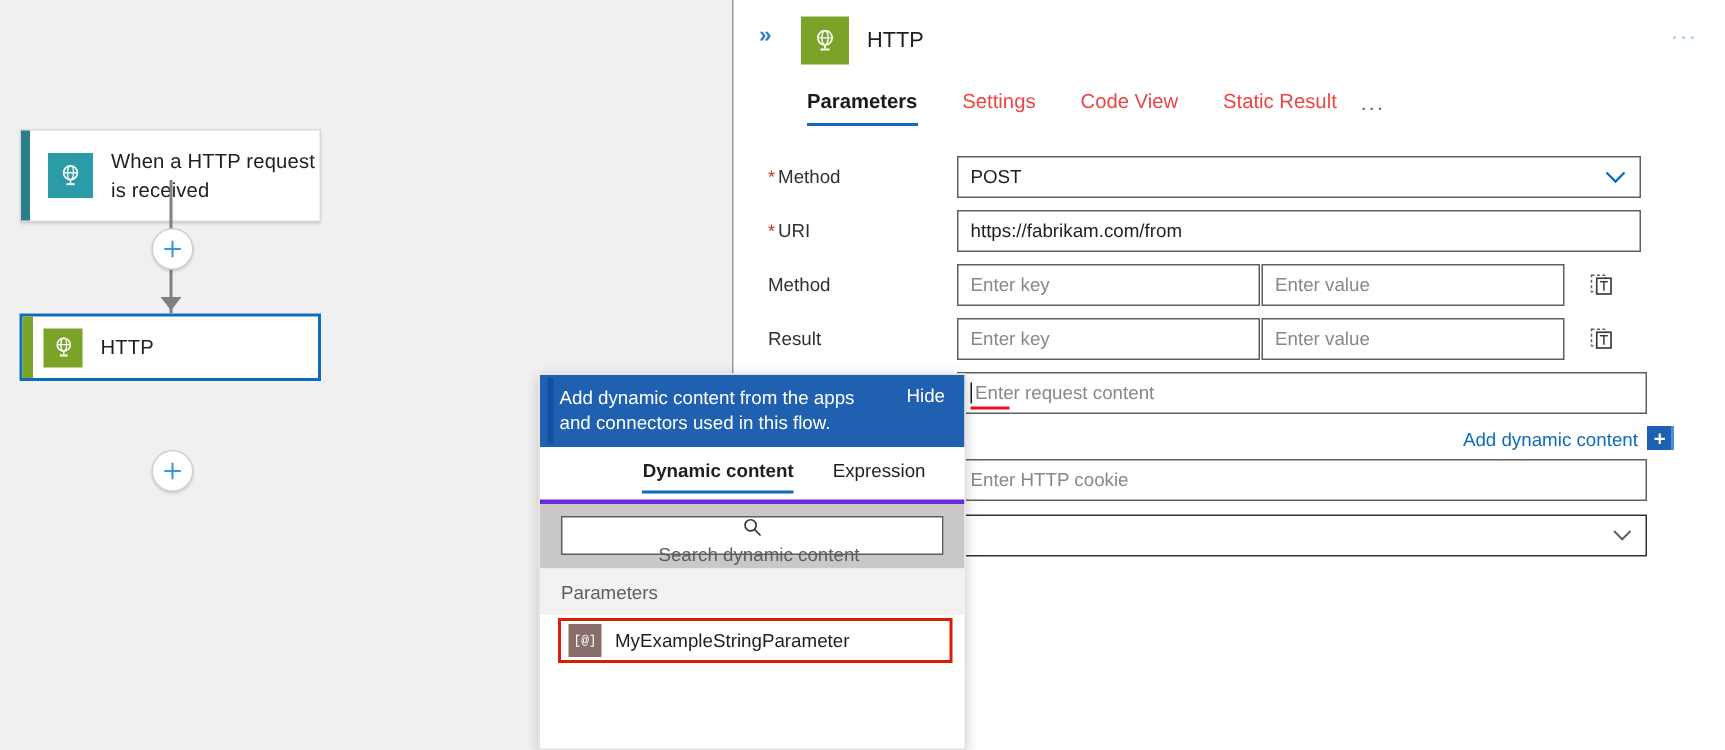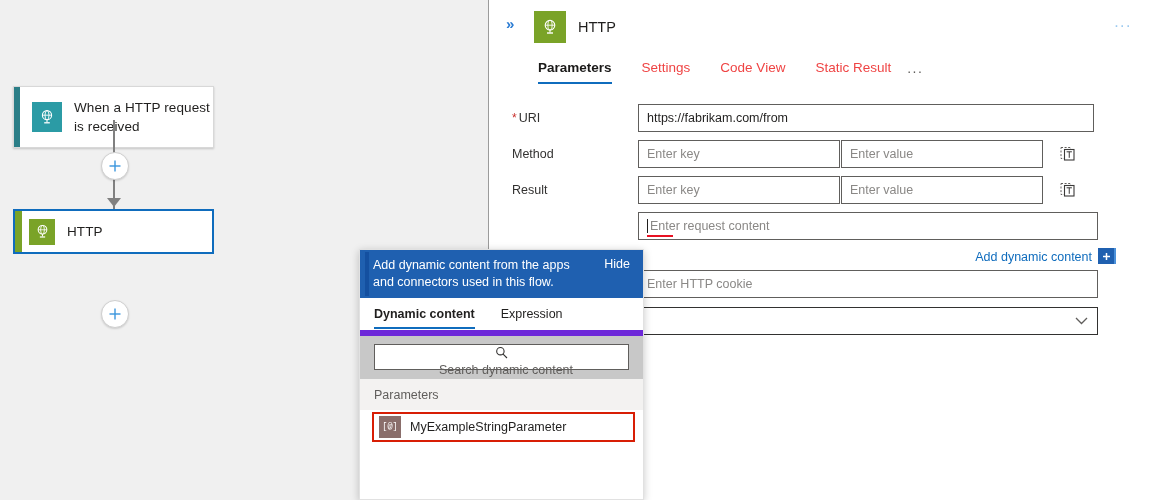--- a/index.html
+++ b/index.html
@@ -189,21 +189,22 @@
   .flyout-head-text{
     font-size:12.5px;color:#ffffff;line-height:17px;width:200px;
   }
   .flyout-hide{
     position:absolute;right:13px;top:7px;
     font-size:12.5px;color:#ffffff;
   }
   .flyout-tabs{
     height:38px;display:flex;align-items:flex-start;
     padding-left:14px;box-sizing:border-box;background:#fff;
-    border-bottom:6px solid #6d28d9;
+    border-bottom:3px solid #6d28d9;
+    justify-content:flex-end;
   }
   .ftab{
     position:relative;font-size:12.5px;color:#201f1e;
     padding:9px 0 8px 0;margin-right:26px;white-space:nowrap;
   }
   .ftab.active{font-weight:600;}
   .ftab.active::after{
     content:"";position:absolute;left:0;right:0;bottom:0;height:2px;background:#0f6cbd;
   }
   .search-wrap{
@@ -308,20 +309,33 @@
     <div class="tabs">
       <div class="tab active">Parameters</div>
       <div class="tab">Settings</div>
       <div class="tab">Code View</div>
       <div class="tab">Static Result</div>
       <div class="tab tab-more">...</div>
     </div>
 
     <div class="form">
 
+      <div class="row">
+        <div class="row-label">
+          <span class="req">*</span><span>Method</span>
+        </div>
+        <div class="field wide">
+          <span>POST</span>
+          <span class="chevron-down">
+            <svg width="14" height="9" viewBox="0 0 14 9" aria-hidden="true">
+              <polyline points="1,1.5 7,7.5 13,1.5" fill="none" stroke="#0f6cbd" stroke-width="1.6"></polyline>
+            </svg>
+          </span>
+        </div>
+      </div>
 
       <div class="row">
         <div class="row-label">
           <span class="req">*</span><span>URI</span>
         </div>
         <div class="field wide">
           <span>https://fabrikam.com/from</span>
         </div>
       </div>
 

